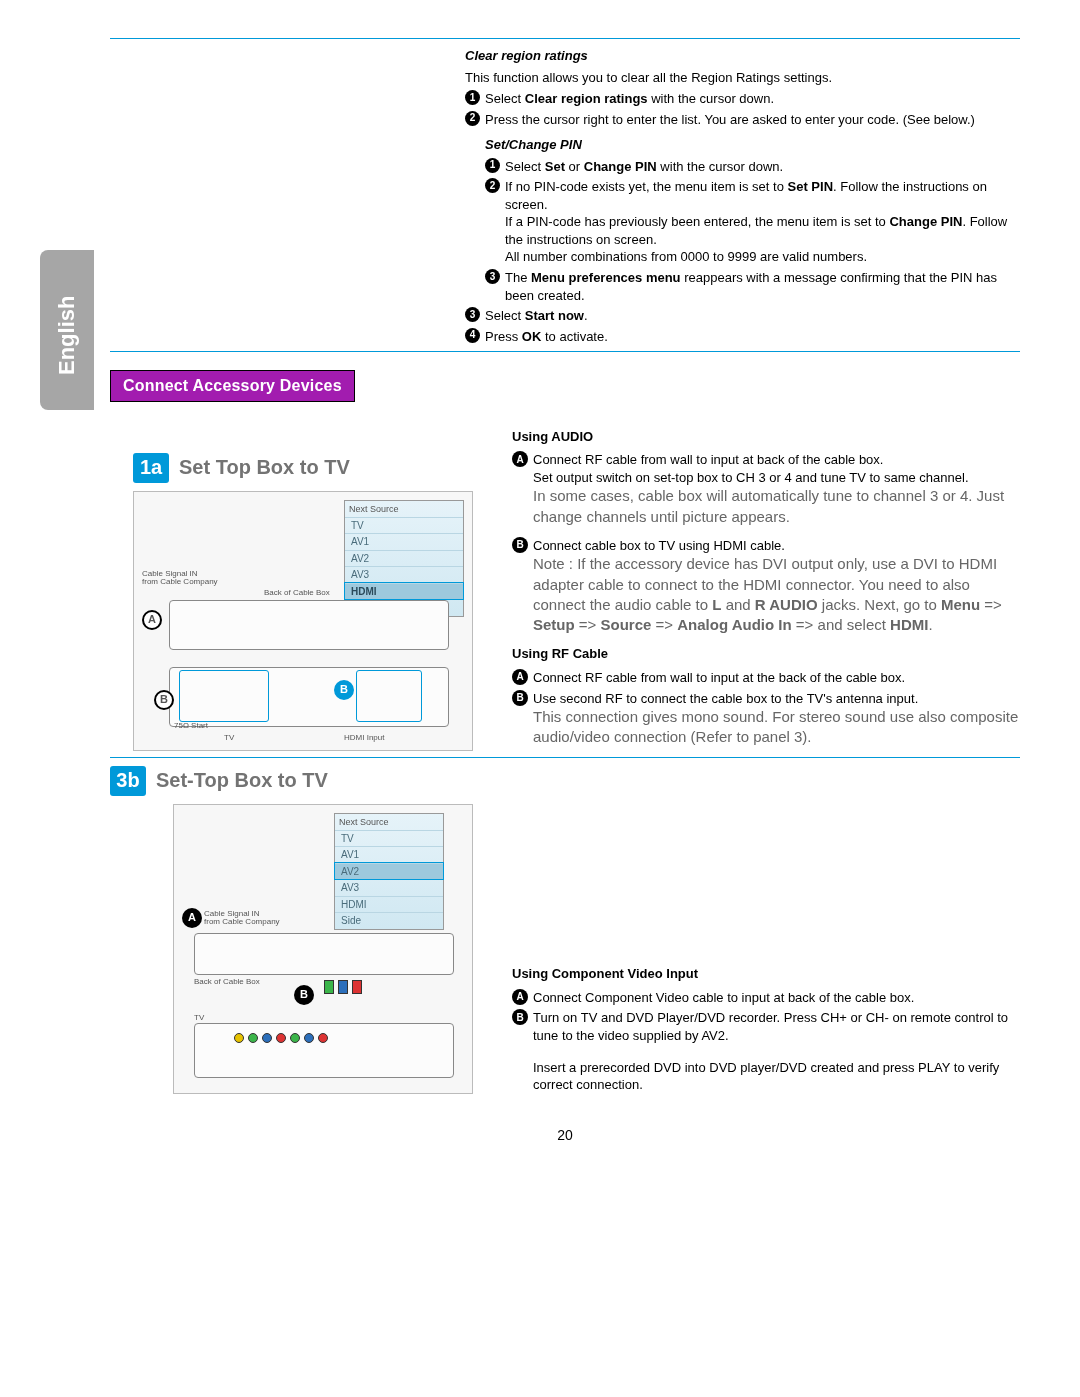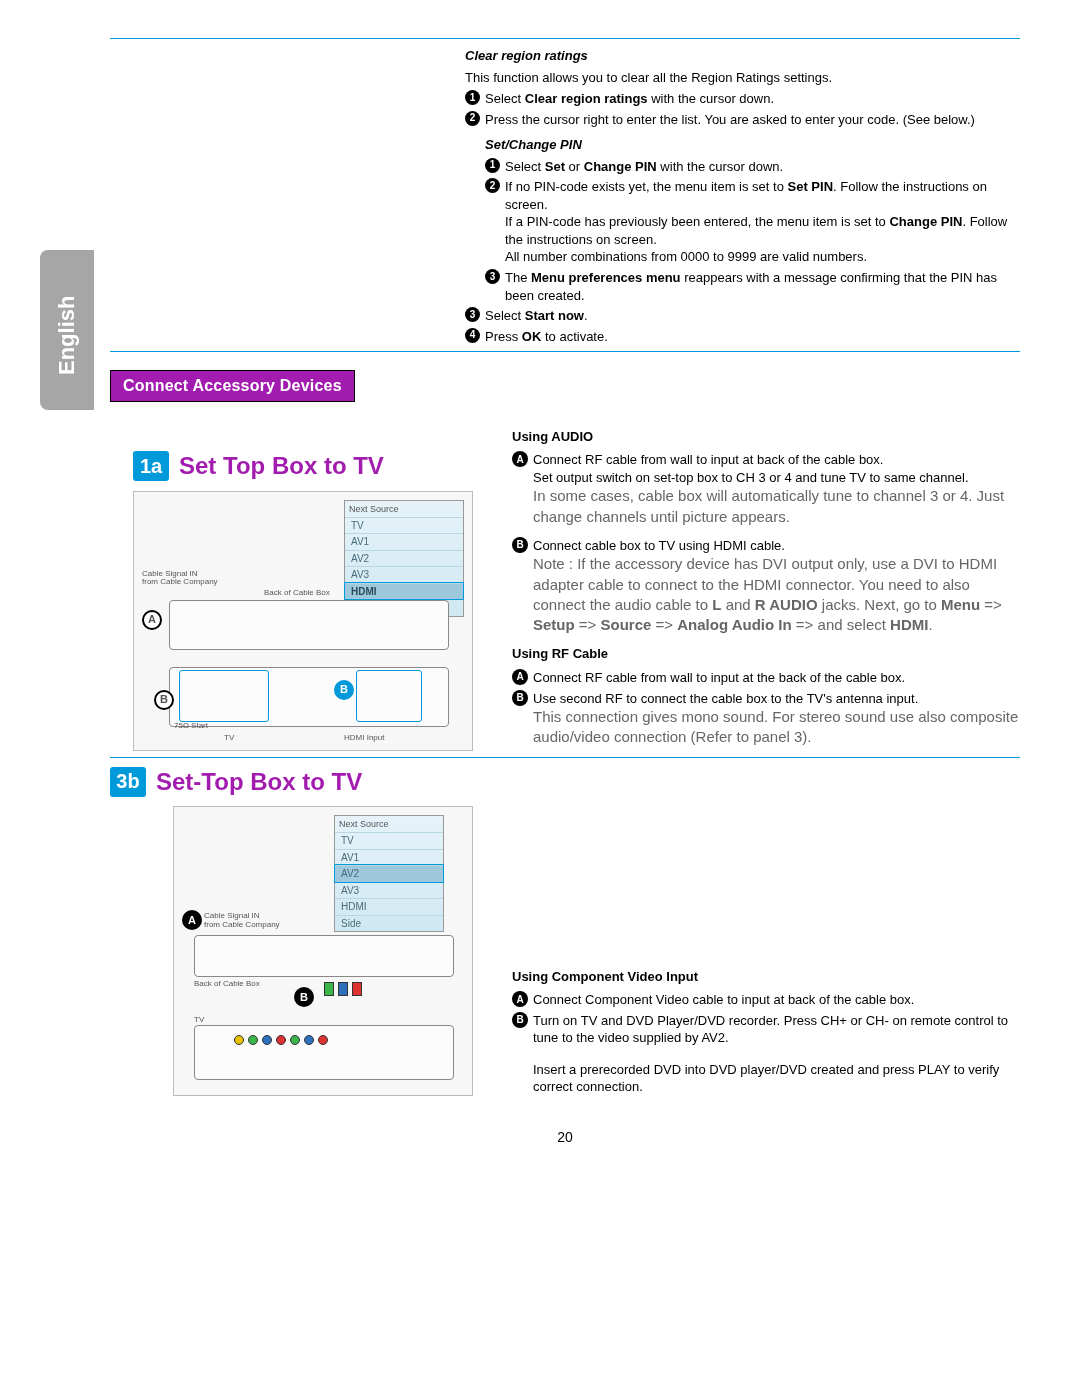--- a/index.html
+++ b/index.html
@@ -124,22 +124,22 @@
     color: #fff;
     font-weight: 700;
     font-size: 20px;
     width: 36px; height: 30px;
     display: inline-flex;
     align-items: center; justify-content: center;
     border-radius: 3px;
   }
   .step-title {
     font-weight: 700;
-    font-size: 24px;
-    color: #a21caf;
+    font-size: 20px;
+    color: #737373;
   }
   .diagram {
     border: 1px solid #bbb;
     background: #f7f7f7;
     height: 260px;
     width: 340px;
     padding: 8px;
     font-size: 9px;
     color: #555;
     position: relative;

